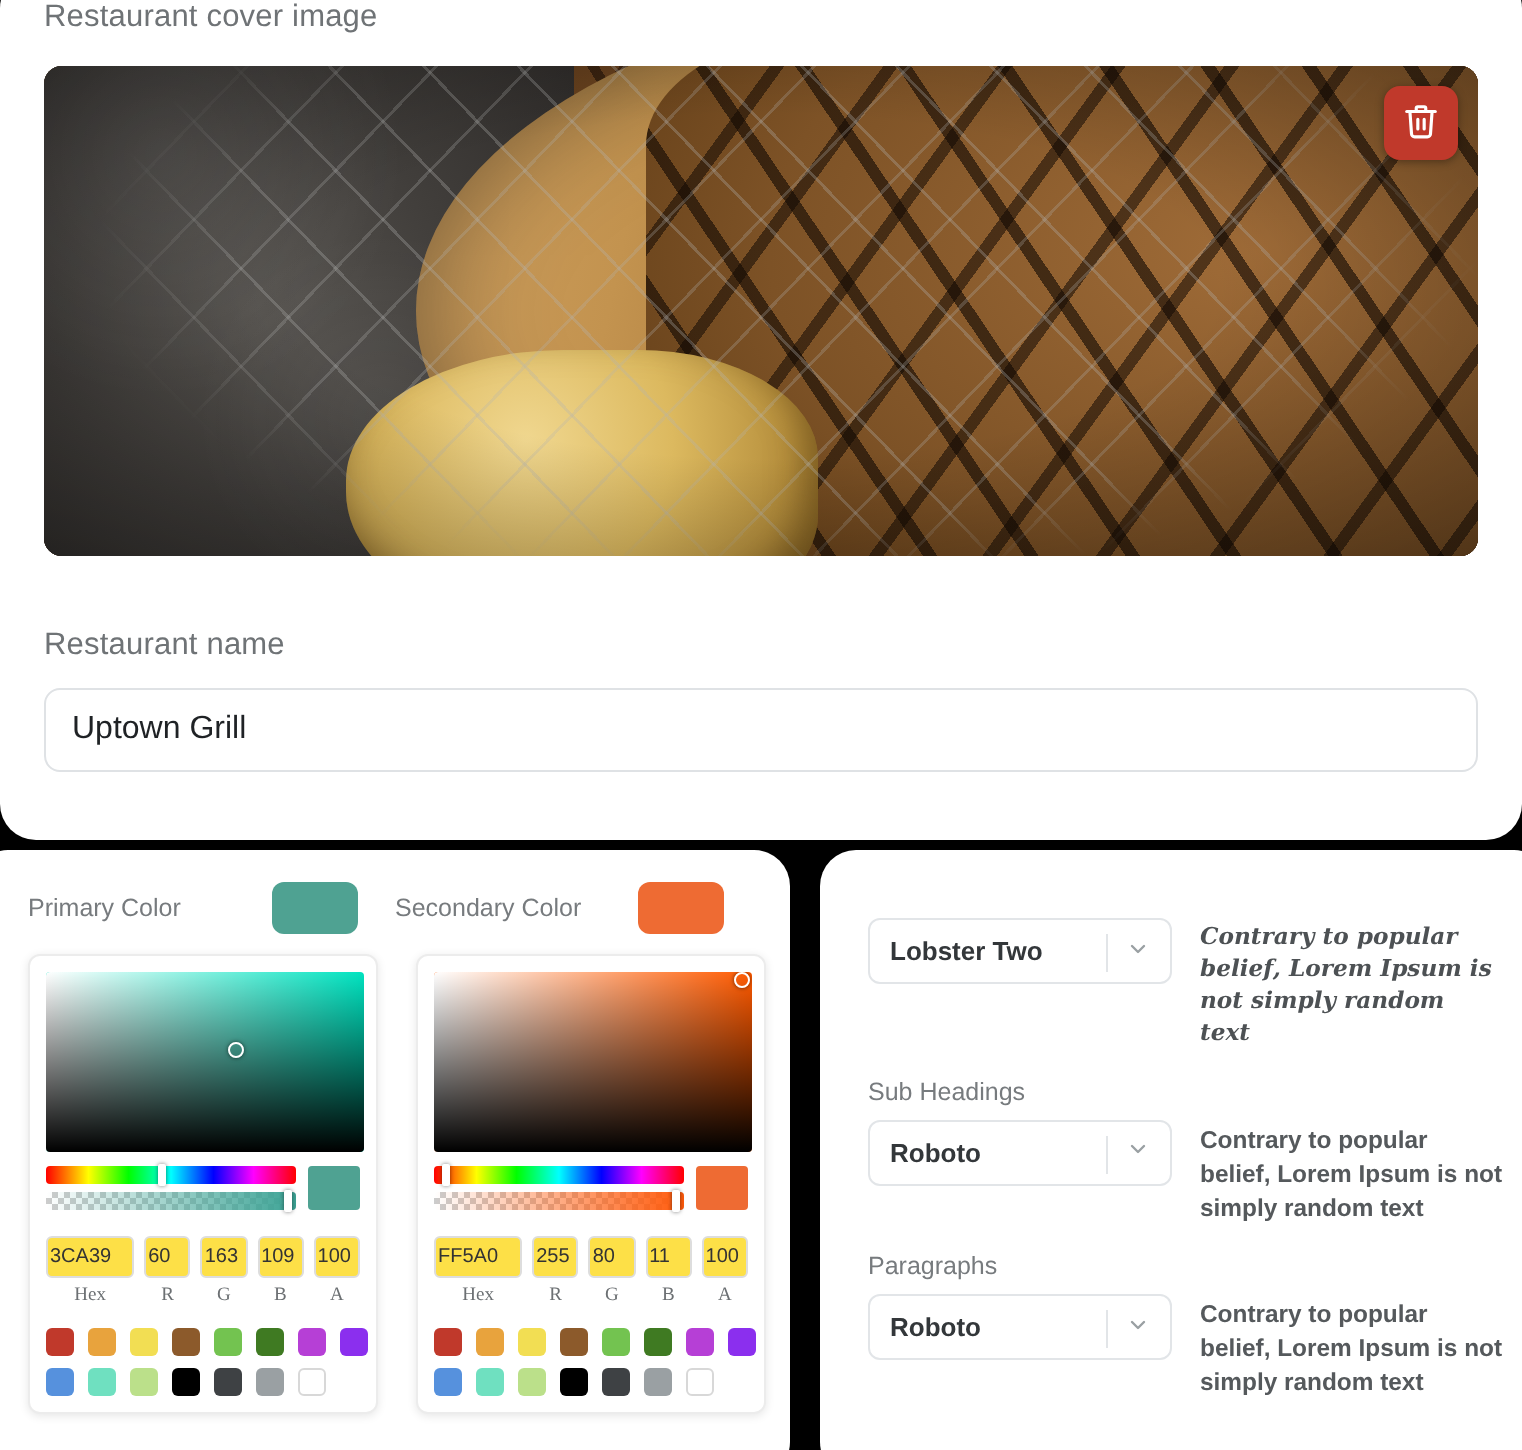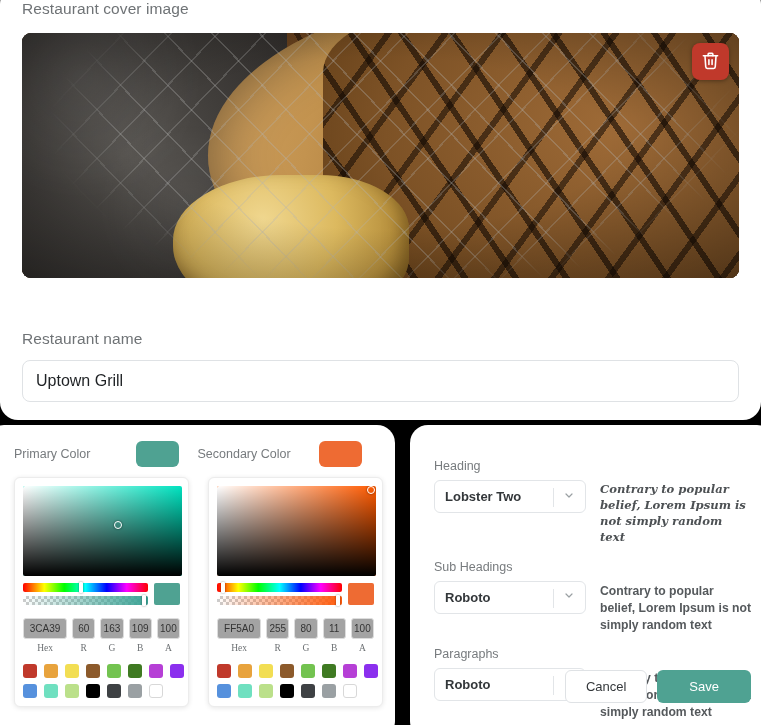--- a/index.html
+++ b/index.html
@@ -117,21 +117,21 @@
     background: #c0392b;
     border: none;
     border-radius: 8px;
     display: flex;
     align-items: center;
     justify-content: center;
     cursor: pointer;
     box-shadow: 0 1px 4px rgba(0,0,0,.35);
   }
 
-  .name-label { margin-top: 52px; }
+  .name-label { margin-top: 36px; }
 
   .text-input {
     margin-top: 12px;
     width: 717px;
     height: 42px;
     border: 1px solid #dfe2e5;
     border-radius: 8px;
     padding: 0 13px;
     font-size: 16px;
     color: #1f2225;
@@ -255,24 +255,24 @@
   .hex-cell { text-align: center; }
   .hex-cell.wide { flex: 1.9; }
   .hex-cell.narrow { flex: 1; }
   .hex-box {
     width: 100%;
     height: 21px;
     border: 1px solid #dddddd;
     border-radius: 3px;
     font-size: 10px;
     color: #333;
-    text-align: center;
+    text-align: left;
     font-family: "Liberation Sans", sans-serif;
     padding: 0 1px;
-    background: #a3a3a3;
+    background: #fde047;
     outline: none;
     overflow: hidden;
     line-height: 19px;
     white-space: nowrap;
   }
   .hex-sub {
     font-size: 9.5px;
     color: #6c7073;
     margin-top: 4px;
     font-family: Liberation Serif, serif;
@@ -573,21 +573,20 @@
           </div>
       </div>
 
     </div>
   </div>
 
   <div class="fonts-card">
 
     <div id="font-groups">
         <div class="font-group">
-          <div class="font-group-label">Heading</div>
           <div class="font-row">
             <div class="font-select">
               <span>Lobster Two</span>
               <span class="select-divider"></span>
               <span class="chev"><svg width="12" height="12" viewBox="0 0 24 24" fill="none" stroke="#9aa0a3" stroke-width="2.4" stroke-linecap="round" stroke-linejoin="round">
                   <polyline points="6 9 12 15 18 9"></polyline>
                 </svg></span>
             </div>
             <div class="font-preview script">Contrary to popular belief, Lorem Ipsum is not simply random text</div>
           </div>
@@ -613,19 +612,15 @@
               <span class="select-divider"></span>
               <span class="chev"><svg width="12" height="12" viewBox="0 0 24 24" fill="none" stroke="#9aa0a3" stroke-width="2.4" stroke-linecap="round" stroke-linejoin="round">
                   <polyline points="6 9 12 15 18 9"></polyline>
                 </svg></span>
             </div>
             <div class="font-preview">Contrary to popular belief, Lorem Ipsum is not simply random text</div>
           </div>
         </div>
       </div>
 
-    <div class="fonts-actions">
-      <button class="btn-cancel">Cancel</button>
-      <button class="btn-save">Save</button>
-    </div>
   </div>
 
 </div>
 
 </body></html>

